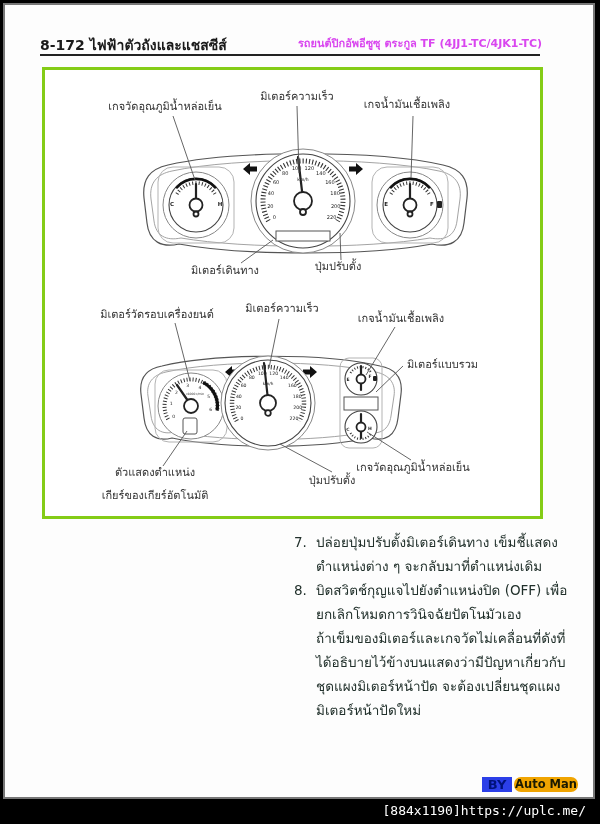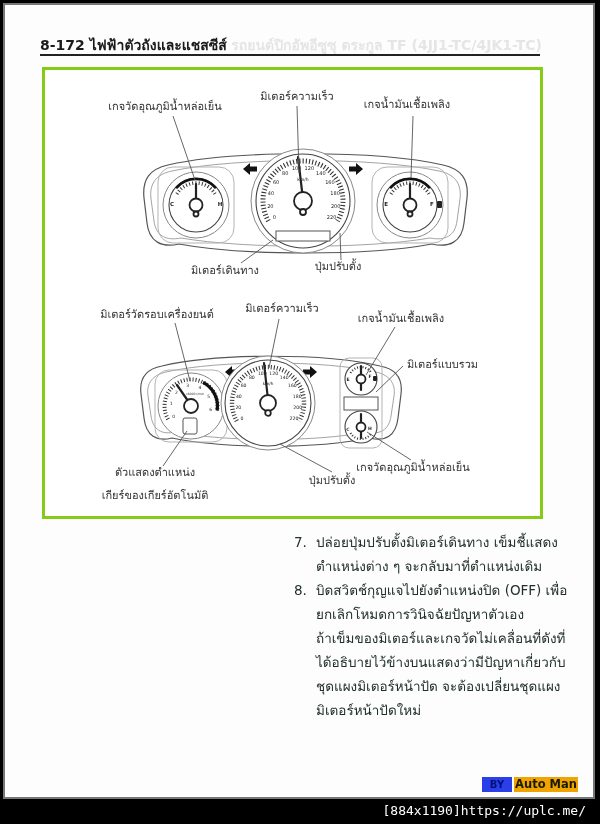--- a/index.html
+++ b/index.html
@@ -1,32 +1,32 @@
 <!DOCTYPE html>
 <html><head>
 <meta charset="utf-8">
 <style>
   html,body{margin:0;padding:0;}
   body{font-family:"DejaVu Sans",sans-serif;background:#000;}
   #canvas{position:relative;width:600px;height:824px;background:#000;overflow:hidden;}
   .page{position:absolute;left:3px;top:3px;width:588px;height:792px;background:#fdfdfd;border:2px solid #777;}
   .hdr-left{position:absolute;left:40px;top:34px;font-size:14px;font-weight:bold;color:#1a1a1a;}
-  .hdr-right{position:absolute;right:58px;top:34px;font-size:14px;font-weight:bold;color:#e5e5e5;}
+  .hdr-right{position:absolute;right:58px;top:34px;font-size:11px;font-weight:bold;color:#d946ef;}
   .hdr-rule{position:absolute;left:40px;top:54px;width:500px;height:2px;background:#222;}
   .figure-box{position:absolute;left:42px;top:67px;width:495px;height:446px;border:3px solid #84cc16;background:#fff;}
   .figure-box svg{display:block;}
   .instructions{position:absolute;left:294px;top:530px;width:285px;color:#21302b;font-size:13.5px;line-height:24px;}
   .li{display:flex;align-items:flex-start;}
   .li .num{width:22px;flex:0 0 22px;}
   .li .txt{flex:1;}
   .para{margin-left:22px;}
   .badge-by{position:absolute;left:482px;top:777px;width:30px;height:15px;background:#2b3fe8;color:#00127a;
-    font-size:10px;font-weight:bold;text-align:center;line-height:15px;}
+    font-size:13px;font-weight:bold;text-align:center;line-height:15px;}
   .badge-brand{position:absolute;left:514px;top:777px;width:64px;height:15px;background:#f0a400;color:#1a1a00;
-    font-size:11.5px;font-weight:bold;text-align:center;line-height:15px;}
+    font-size:11.5px;font-weight:bold;text-align:center;line-height:15px;border-radius:7px;}
   .bottom-bar{position:absolute;left:0;top:799px;width:600px;height:25px;background:#000;color:#fff;
     font-family:"DejaVu Sans Mono",monospace;font-size:13px;text-align:right;line-height:23px;padding-right:14px;box-sizing:border-box;}
   
   .ln{stroke:#555;stroke-width:0.9;fill:none;}
   .outline{stroke:#555;stroke-width:1.2;fill:none;}
   .outline2{stroke:#999;stroke-width:0.9;fill:none;}
   .bezel{stroke:#b3b3b3;stroke-width:1;fill:none;}
   .ring{stroke:#888;stroke-width:1;fill:#fff;}
   .dial{stroke:#444;stroke-width:1.1;fill:#fff;}
   .band{stroke:#333;fill:none;}
@@ -223,21 +223,21 @@
     </svg>
   </div>
 
   <div class="instructions">
     <div class="li">
       <span class="num">7.</span>
       <span class="txt">ปล่อยปุ่มปรับตั้งมิเตอร์เดินทาง เข็มชี้แสดงตำแหน่งต่าง ๆ จะกลับมาที่ตำแหน่งเดิม</span>
     </div>
     <div class="li">
       <span class="num">8.</span>
-      <span class="txt">บิดสวิตช์กุญแจไปยังตำแหน่งปิด (OFF) เพื่อยกเลิกโหมดการวินิจฉัยปัญหาตัวเอง</span>
+      <span class="txt">บิดสวิตช์กุญแจไปยังตำแหน่งปิด (OFF) เพื่อยกเลิกโหมดการวินิจฉัยปัตโนมัวเอง</span>
     </div>
     <div class="para">ถ้าเข็มของมิเตอร์และเกจวัดไม่เคลื่อนที่ดังที่ได้อธิบายไว้ข้างบนแสดงว่ามีปัญหาเกี่ยวกับชุดแผงมิเตอร์หน้าปัด จะต้องเปลี่ยนชุดแผงมิเตอร์หน้าปัดใหม่</div>
   </div>
 
   <div class="badge-by">BY</div>
   <div class="badge-brand">Auto Man</div>
 
   <div class="bottom-bar">
     <span>[884x1190]https://uplc.me/</span>
   </div>

